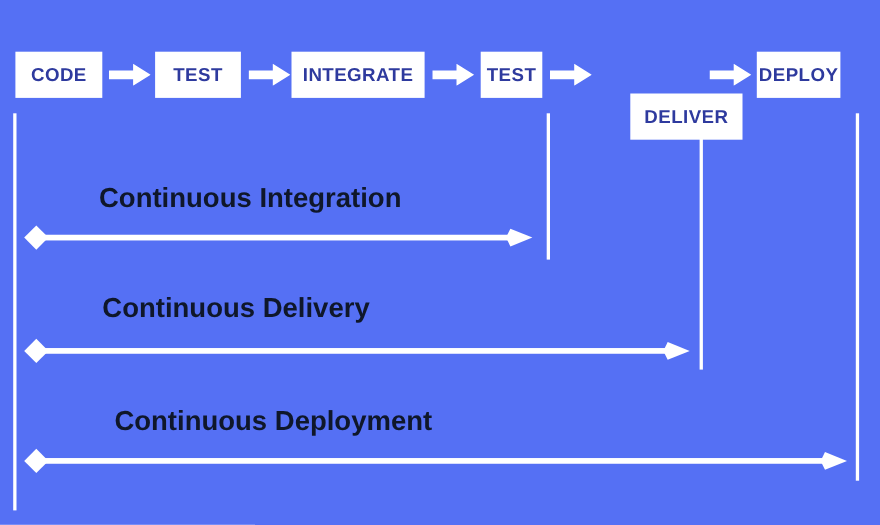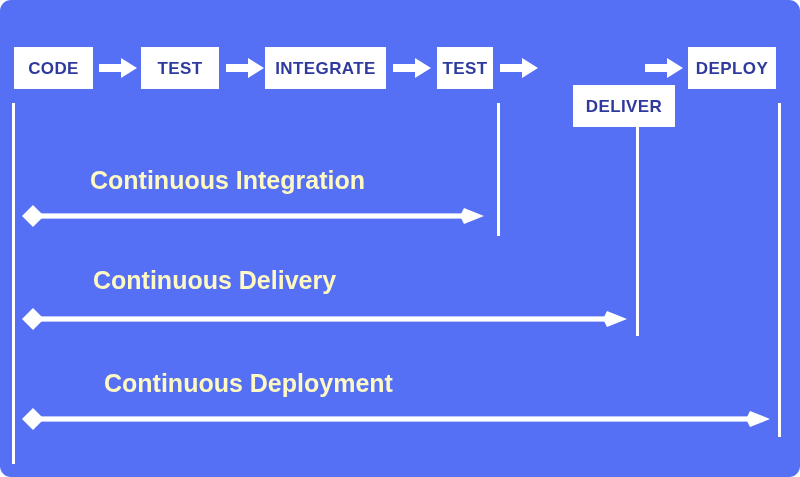--- a/index.html
+++ b/index.html
@@ -10,21 +10,20 @@
     width: 800px;
     height: 477px;
     overflow: hidden;
     font-family: "Liberation Sans", sans-serif;
   }
   #canvas {
     position: relative;
     width: 800px;
     height: 477px;
     background: #5570f4;
-    border-radius: 11px;
   }
 
   
   .stage-box {
     position: absolute;
     top: 47px;
     height: 42px;
     background: #ffffff;
     display: flex;
     align-items: center;
@@ -59,21 +58,21 @@
   
   .measure {
     position: absolute;
     height: 26px;
   }
   .measure svg { display: block; overflow: visible; }
 
   
   .band-caption {
     position: absolute;
-    color: #fef9c3;
+    color: #0f172a;
     font-weight: bold;
     font-size: 25px;
     line-height: 1;
     white-space: nowrap;
   }
 </style>
 </head>
 <body>
 
 <div id="canvas">
@@ -86,21 +85,21 @@
   </div>
   <div class="stage-box" style="left: 265px; width: 121px;">
     <span class="stage-label">INTEGRATE</span>
   </div>
   <div class="stage-box" style="left: 437px; width: 56px;">
     <span class="stage-label">TEST</span>
   </div>
   <div class="stage-box" style="left: 573px; width: 102px; margin-top: 38px;">
     <span class="stage-label">DELIVER</span>
   </div>
-  <div class="stage-box" style="left: 688px; width: 88px;">
+  <div class="stage-box" style="left: 688px; width: 76px;">
     <span class="stage-label">DEPLOY</span>
   </div>
 
   <div class="stage-arrow" style="left: 99px;">
     <svg width="38" height="20" viewBox="0 0 38 20">
         <path d="M0 6 L22 6 L22 0 L38 10 L22 20 L22 14 L0 14 Z" fill="#ffffff"></path>
       </svg>
   </div>
   <div class="stage-arrow" style="left: 226px;">
     <svg width="38" height="20" viewBox="0 0 38 20">

